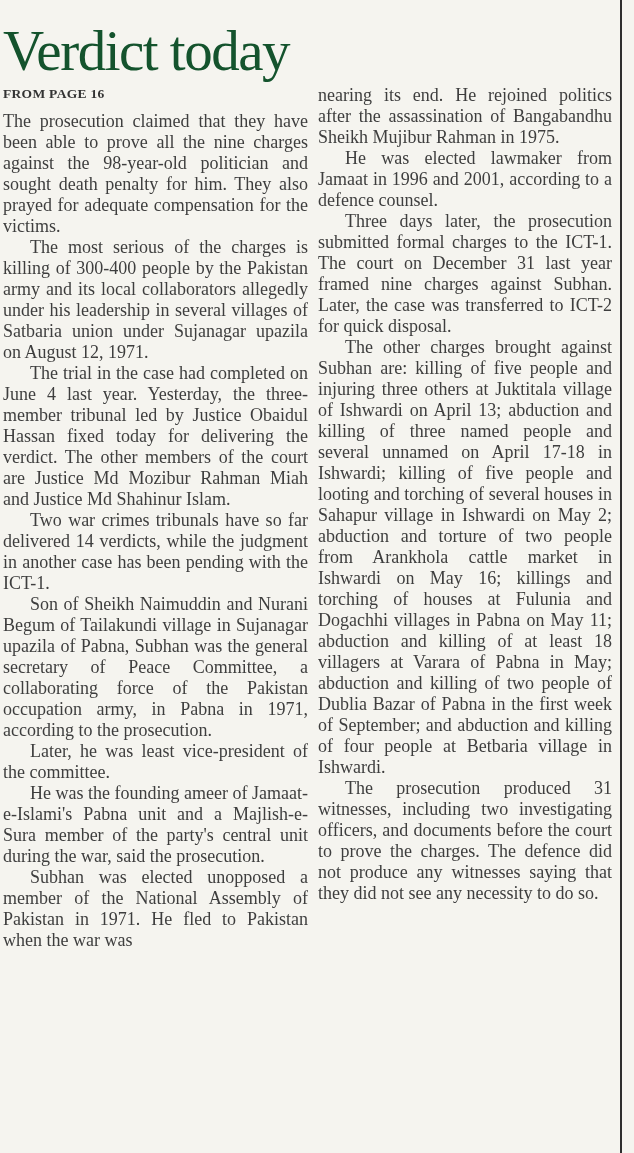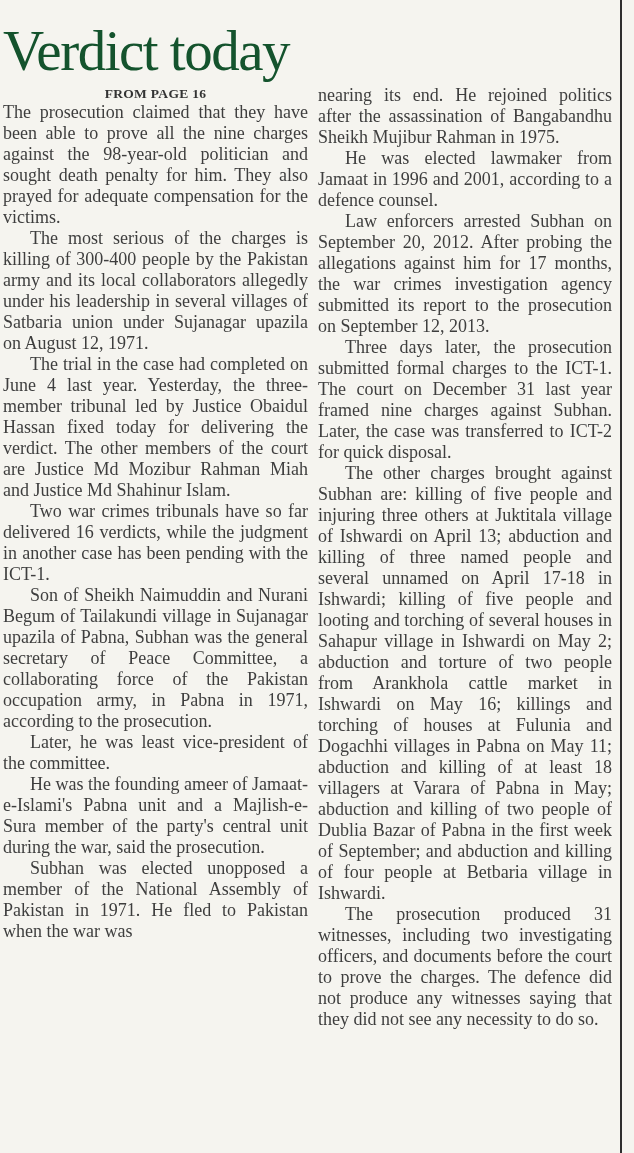--- a/index.html
+++ b/index.html
@@ -37,23 +37,23 @@
     hyphens: auto;
     -webkit-hyphens: auto;
   }
   .column-left  { left: 3px;   width: 305px; }
   .column-right { left: 318px; width: 294px; }
   .from-page {
     font-size: 13.5px;
     font-weight: 700;
     letter-spacing: 0.3px;
     color: #333333;
-    text-align: center;
+    text-align: left;
     line-height: 17px;
-    margin-bottom: 0;
+    margin-bottom: 9px;
   }
   .para {
     margin: 0;
     text-indent: 27px;
   }
   .para.first {
     text-indent: 0;
   }
   .column-rule {
     position: absolute;
@@ -69,31 +69,30 @@
 
 <div class="page">
 
   <h1 class="headline">Verdict today</h1>
 
   <div class="column column-left">
     <div class="from-page">FROM PAGE 16</div>
     <p class="para first">The prosecution claimed that they have been able to prove all the nine charges against the 98-year-old politician and sought death penalty for him. They also prayed for adequate compensation for the victims.</p>
     <p class="para">The most serious of the charges is killing of 300-400 people by the Pakistan army and its local collaborators allegedly under his leadership in several villages of Satbaria union under Sujanagar upazila on August 12, 1971.</p>
     <p class="para">The trial in the case had completed on June 4 last year. Yesterday, the three-member tribunal led by Justice Obaidul Hassan fixed today for delivering the verdict. The other members of the court are Justice Md Mozibur Rahman Miah and Justice Md Shahinur Islam.</p>
-    <p class="para">Two war crimes tribunals have so far delivered 16 verdicts, while the judgment in another case has been pending with the ICT-1.</p>
+    <p class="para">Two war crimes tribunals have so far delivered 14 verdicts, while the judgment in another case has been pending with the ICT-1.</p>
     <p class="para">Son of Sheikh Naimuddin and Nurani Begum of Tailakundi village in Sujanagar upazila of Pabna, Subhan was the general secretary of Peace Committee, a collaborating force of the Pakistan occupation army, in Pabna in 1971, according to the prosecution.</p>
     <p class="para">Later, he was least vice-president of the committee.</p>
     <p class="para">He was the founding ameer of Jamaat-e-Islami's Pabna unit and a Majlish-e-Sura member of the party's central unit during the war, said the prosecution.</p>
     <p class="para">Subhan was elected unopposed a member of the National Assembly of Pakistan in 1971. He fled to Pakistan when the war was</p>
   </div>
 
   <div class="column column-right">
     <p class="para first">nearing its end. He rejoined politics after the assassination of Bangabandhu Sheikh Mujibur Rahman in 1975.</p>
     <p class="para">He was elected lawmaker from Jamaat in 1996 and 2001, according to a defence counsel.</p>
-    <p class="para">Law enforcers arrested Subhan on September 20, 2012. After probing the allegations against him for 17 months, the war crimes investigation agency submitted its report to the prosecution on September 12, 2013.</p>
     <p class="para">Three days later, the prosecution submitted formal charges to the ICT-1. The court on December 31 last year framed nine charges against Subhan. Later, the case was transferred to ICT-2 for quick disposal.</p>
     <p class="para">The other charges brought against Subhan are: killing of five people and injuring three others at Juktitala village of Ishwardi on April 13; abduction and killing of three named people and several unnamed on April 17-18 in Ishwardi; killing of five people and looting and torching of several houses in Sahapur village in Ishwardi on May 2; abduction and torture of two people from Arankhola cattle market in Ishwardi on May 16; killings and torching of houses at Fulunia and Dogachhi villages in Pabna on May 11; abduction and killing of at least 18 villagers at Varara of Pabna in May; abduction and killing of two people of Dublia Bazar of Pabna in the first week of September; and abduction and killing of four people at Betbaria village in Ishwardi.</p>
     <p class="para">The prosecution produced 31 witnesses, including two investigating officers, and documents before the court to prove the charges. The defence did not produce any witnesses saying that they did not see any necessity to do so.</p>
   </div>
 
   <div class="column-rule"></div>
 
 </div>
 
 </body></html>

